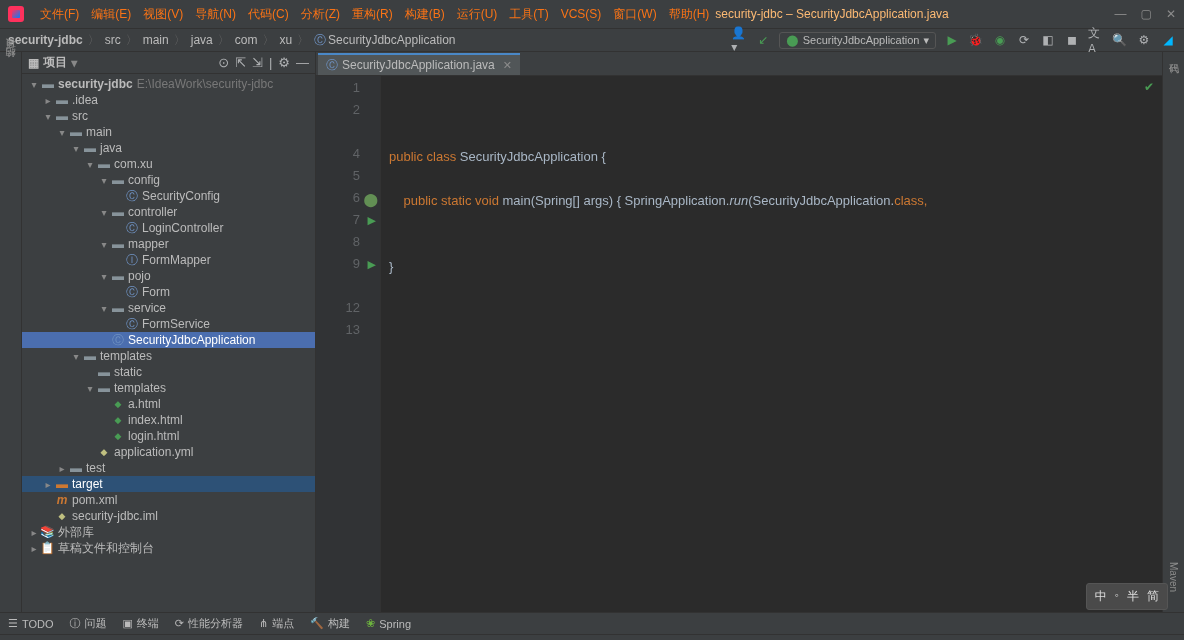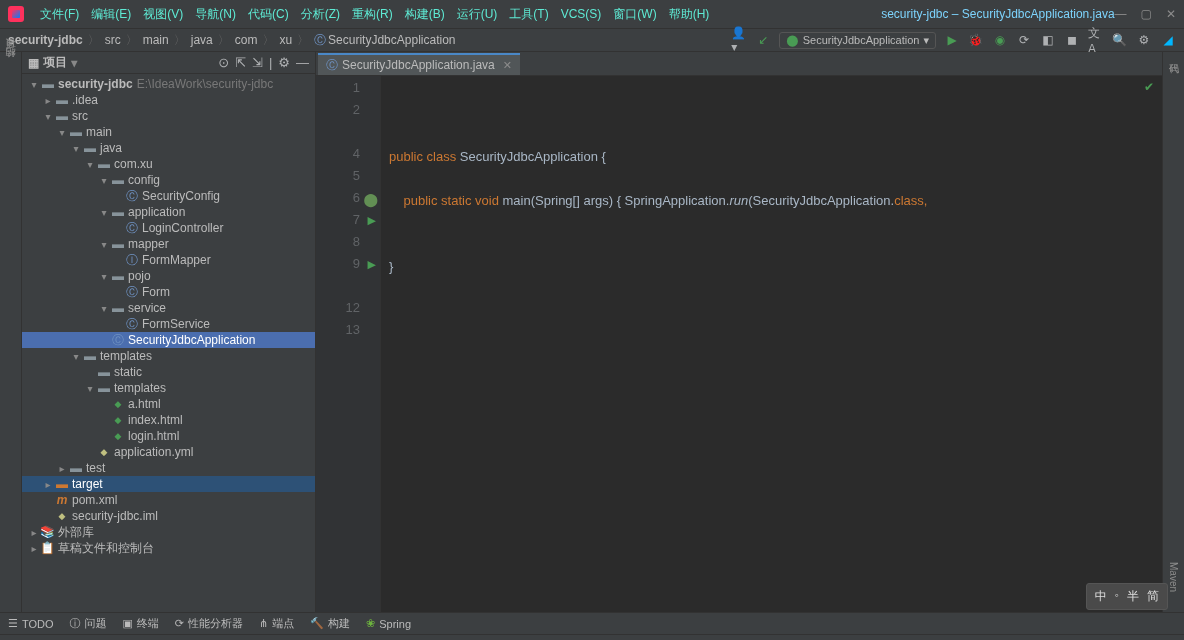--- a/index.html
+++ b/index.html
@@ -2,22 +2,22 @@
 <html><head>
 <meta charset="utf-8">
 <style>
 * { margin: 0; padding: 0; box-sizing: border-box; font-family: "Microsoft YaHei", "Segoe UI", sans-serif; }
 body { background: #2b2b2b; color: #bbb; width: 1184px; height: 640px; overflow: hidden; position: relative; font-size: 12px; }
 
 
 .titlebar { height: 28px; background: #3c3f41; display: flex; align-items: center; padding: 0 8px; color: #8c8c8c; }
 .titlebar .logo { width: 16px; height: 16px; background: #fe315d; border-radius: 3px; margin-right: 10px; display: flex; align-items: center; justify-content: center; }
 .titlebar .logo::before { content: ""; width:8px; height:8px; background: linear-gradient(135deg,#fe315d,#087cfa); border-radius:1px;}
-.titlebar .menu-item { padding: 0 6px; cursor: pointer; color: #5eead4; }
-.titlebar .title { flex: 1; text-align: right; color: #7dd3fc; }
+.titlebar .menu-item { padding: 0 6px; cursor: pointer; color: #f97316; }
+.titlebar .title { flex: 1; text-align: left; color: #fdba74; }
 .titlebar .win-controls { display: flex; gap: 14px; color: #8c8c8c; }
 .titlebar .win-controls span { cursor: pointer; }
 
 
 .navbar { height: 24px; background: #3c3f41; display: flex; align-items: center; padding: 0 8px; border-bottom: 1px solid #323232; border-top:1px solid #323232;}
 .breadcrumb { display: flex; align-items: center; gap: 2px; font-size: 12px; }
 .breadcrumb span { color: #bbb; }
 .breadcrumb .sep { color: #666; margin: 0 3px; }
 .navbar .right-tools { margin-left: auto; display: flex; align-items: center; gap: 8px; }
 .run-config { background: #3c3f41; border: 1px solid #555; padding: 1px 6px; border-radius: 3px; display: flex; align-items: center; gap: 4px; font-size: 11px; color:#bbb; }
@@ -191,21 +191,21 @@
           <span class="label" data-interactable="false">config</span>
         </div>
         <div class="tree-row" data-interactable="true" style="padding-left: 90px;">
           <span class="arrow" data-interactable="true"></span>
           <span class="icon" data-interactable="false" style="color: rgb(110, 145, 193);">Ⓒ</span>
           <span class="label" data-interactable="false">SecurityConfig</span>
         </div>
         <div class="tree-row" data-interactable="true" style="padding-left: 76px;">
           <span class="arrow" data-interactable="true">▾</span>
           <span class="icon" data-interactable="false" style="color: rgb(135, 147, 154);">▬</span>
-          <span class="label" data-interactable="false">application</span>
+          <span class="label" data-interactable="false">controller</span>
         </div>
         <div class="tree-row" data-interactable="true" style="padding-left: 90px;">
           <span class="arrow" data-interactable="true"></span>
           <span class="icon" data-interactable="false" style="color: rgb(110, 145, 193);">Ⓒ</span>
           <span class="label" data-interactable="false">LoginController</span>
         </div>
         <div class="tree-row" data-interactable="true" style="padding-left: 76px;">
           <span class="arrow" data-interactable="true">▾</span>
           <span class="icon" data-interactable="false" style="color: rgb(135, 147, 154);">▬</span>
           <span class="label" data-interactable="false">mapper</span>

